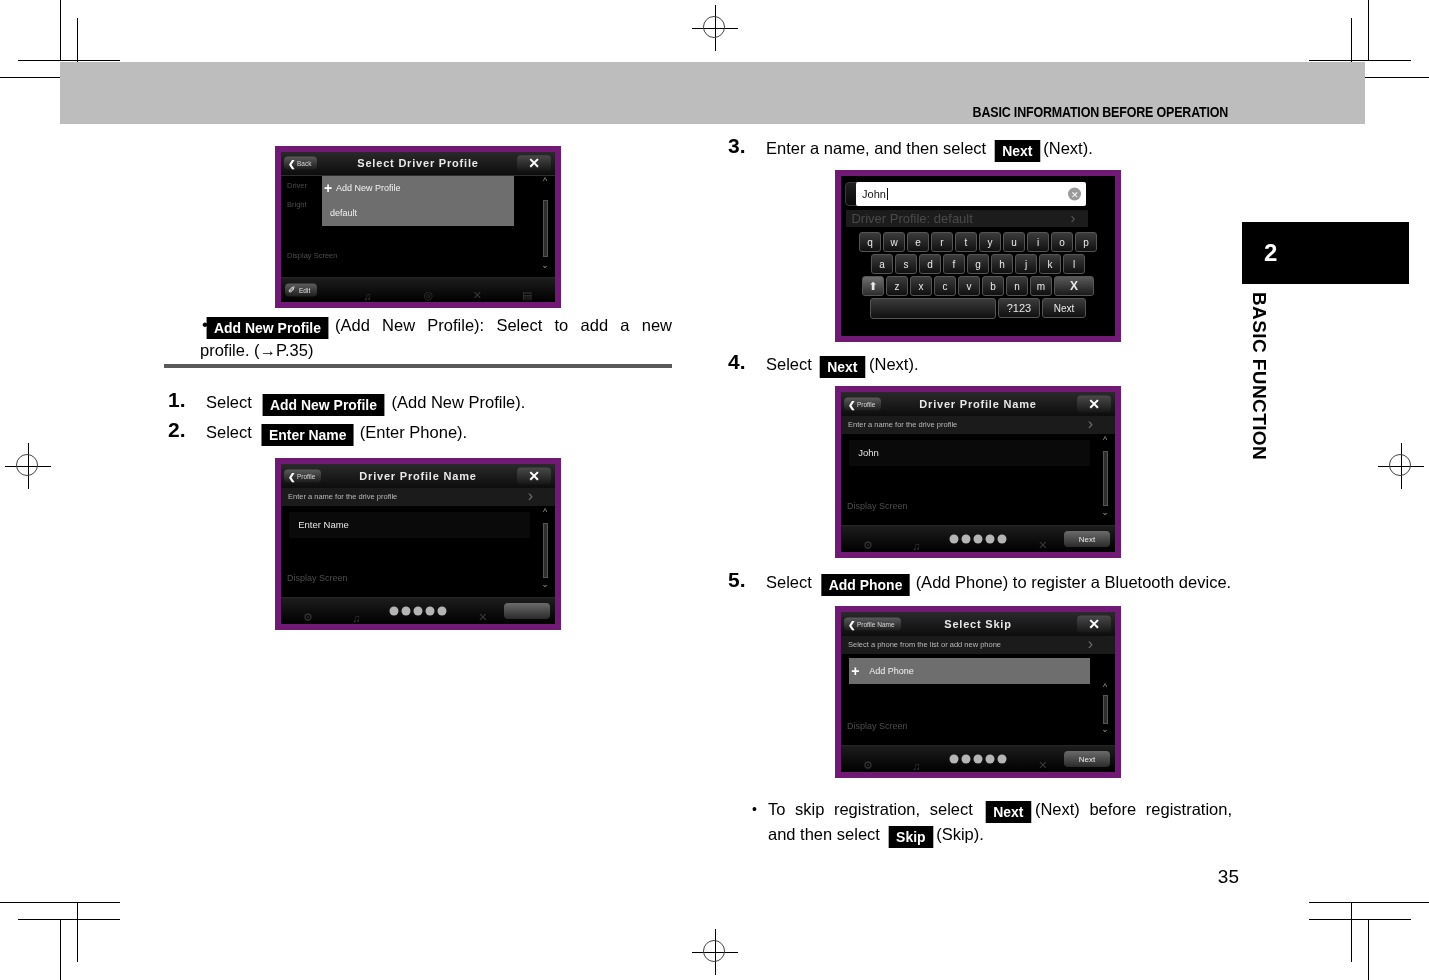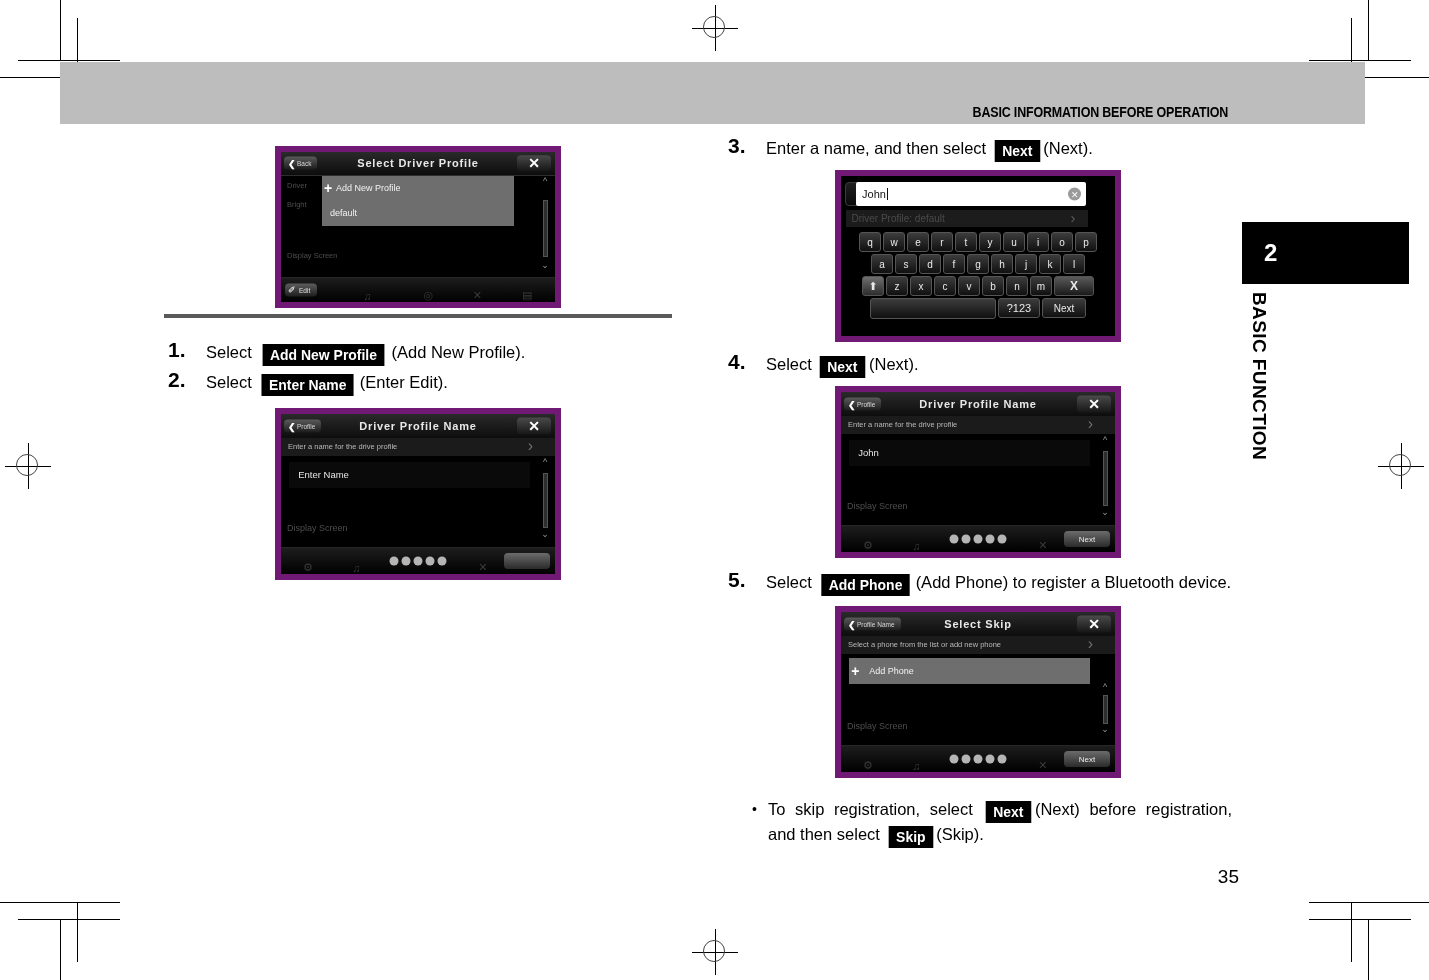--- a/index.html
+++ b/index.html
@@ -362,21 +362,21 @@
     box-sizing: border-box;
     color: #fff;
     font-size: 12px;
     display: flex; align-items: center; justify-content: center;
   }
   .kb-ghost {
     position: absolute; left: 2%; top: 21%;
     width: 88%; height: 11%;
     background: #1c1c1c;
     color: #4a4a4a;
-    font-size: 10px;
+    font-size: 13px;
     display: flex; align-items: center;
     padding-left: 5px;
     box-sizing: border-box;
   }
   .kb-ghost::after {
     content: "\203A";
     position: absolute; right: 12px; top: 42%;
     transform: translateY(-50%);
     color: #5d5d5d; font-size: 15px;
   }
@@ -483,31 +483,34 @@
     <div class="bottombar">
       <div class="btn-edit">Edit</div>
       <div class="ghost-ico" style="left:30%;">♫</div>
       <div class="ghost-ico" style="left:52%;">◎</div>
       <div class="ghost-ico" style="left:70%;">✕</div>
       <div class="ghost-ico" style="left:88%;">▤</div>
     </div>
   </div>
 
   <ul class="bullets">
+    <li>
+      <span class="key">Add New Profile</span><span>(Add New Profile): Select to add a new profile. (→P.35)</span>
+    </li>
   </ul>
 
   <div class="sec-rule"></div>
 
   <div class="step" style="margin-top:22px;">
     <span class="num">1.</span><span>Select</span>
     <span class="key">Add New Profile</span><span>(Add New Profile).</span>
   </div>
   <div class="step" style="margin-top:4px;">
     <span class="num">2.</span><span>Select</span>
-    <span class="key">Enter Name</span><span>(Enter Edit).</span>
+    <span class="key">Enter Name</span><span>(Enter Phone).</span>
   </div>
 
   <div class="shot fig" style="width:286px;height:172px;margin-top:12px;">
     <div class="titlebar">
       <div class="tb-back">Profile</div>
       <div class="tb-title">Driver Profile Name</div>
       <div class="tb-close">✕</div>
     </div>
     <div class="subline">Enter a name for the drive profile</div>
     <div class="field" style="left:3%;top:30%;width:88%;height:16%;">Enter Name</div>

